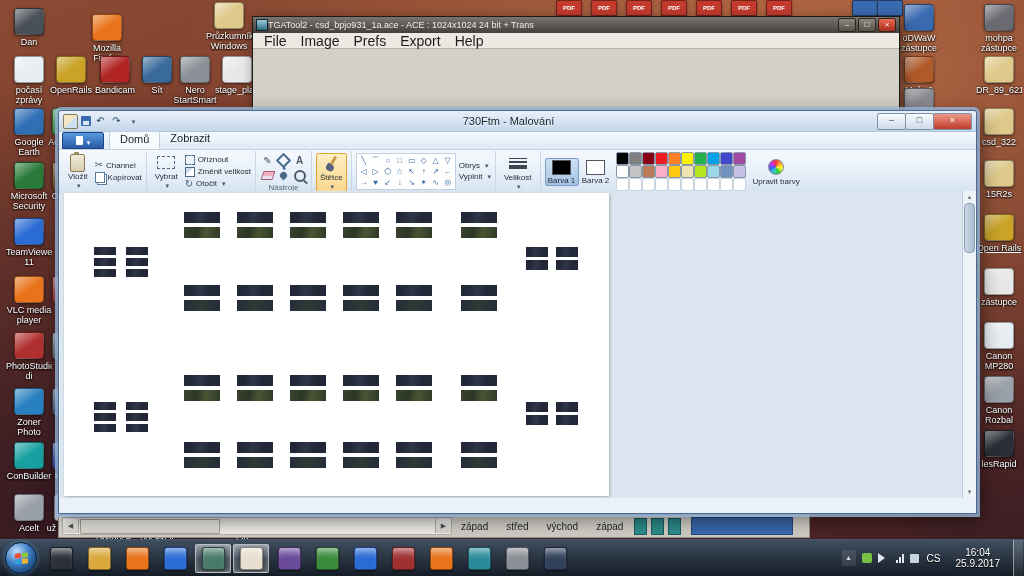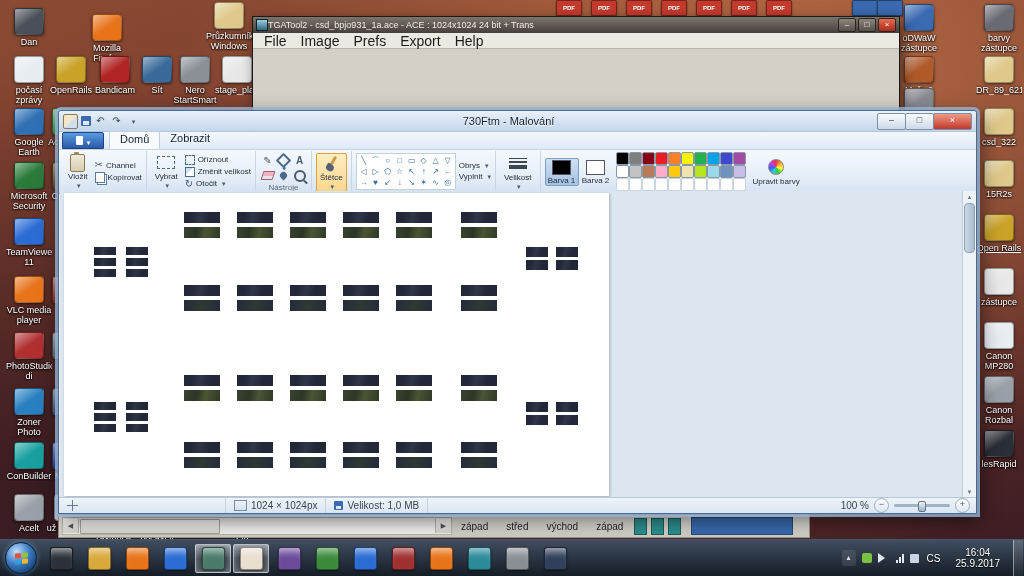--- a/index.html
+++ b/index.html
@@ -306,21 +306,21 @@
       <div class="dicon" style="left: 896px; top: 56px;">
         <div class="ibox" style="background: linear-gradient(145deg, rgba(255, 255, 255, 0.5), rgba(255, 255, 255, 0) 50%), rgb(176, 90, 42);"></div>
         <div class="ilabel">Mařa 2</div>
       </div>
       <div class="dicon" style="left: 896px; top: 88px;">
         <div class="ibox" style="background: linear-gradient(145deg, rgba(255, 255, 255, 0.5), rgba(255, 255, 255, 0) 50%), rgb(138, 138, 146);"></div>
         <div class="ilabel">=w3up zástupce</div>
       </div>
       <div class="dicon" style="left: 976px; top: 4px;">
         <div class="ibox" style="background: linear-gradient(145deg, rgba(255, 255, 255, 0.5), rgba(255, 255, 255, 0) 50%), rgb(106, 106, 114);"></div>
-        <div class="ilabel">barvy zástupce</div>
+        <div class="ilabel">mohpa zástupce</div>
       </div>
       <div class="dicon" style="left: 976px; top: 56px;">
         <div class="ibox" style="background: linear-gradient(145deg, rgba(255, 255, 255, 0.5), rgba(255, 255, 255, 0) 50%), rgb(223, 201, 138);"></div>
         <div class="ilabel">DR_89_6217</div>
       </div>
       <div class="dicon" style="left: 976px; top: 108px;">
         <div class="ibox" style="background: linear-gradient(145deg, rgba(255, 255, 255, 0.5), rgba(255, 255, 255, 0) 50%), rgb(223, 201, 138);"></div>
         <div class="ilabel">csd_322</div>
       </div>
       <div class="dicon" style="left: 976px; top: 160px;">
@@ -799,41 +799,20 @@
           </div>
         </div>
     </div>
 
     <div class="vscroll">
       <span class="varrow">▲</span>
       <span class="vthumb"></span>
       <span class="varrow" style="margin-top:auto">▼</span>
     </div>
 
-    <div class="statusbar">
-      <div class="sb-item sb-pos">
-          <span class="i-cross"></span>
-        </div>
-      <div class="sb-item">
-          <span class="i-img"></span>
-          <span>1024 × 1024px</span>
-        </div>
-      <div class="sb-item">
-          <span class="i-disk"></span>
-          <span>Velikost: 1,0 MB</span>
-        </div>
-      <div class="zoomarea">
-        <span>100 %</span>
-        <span class="zbtn">−</span>
-        <span class="zslider">
-            <span class="zthumb"></span>
-          </span>
-        <span class="zbtn">+</span>
-      </div>
-    </div>
   </div>
 
   <div class="taskbar">
     <div class="orb">
       <span class="flag">
         <span style="background:#e8503a"></span>
           <span style="background:#8cc63e"></span>
         <span style="background:#2e9fd8"></span>
           <span style="background:#f5b431"></span>
       </span>

